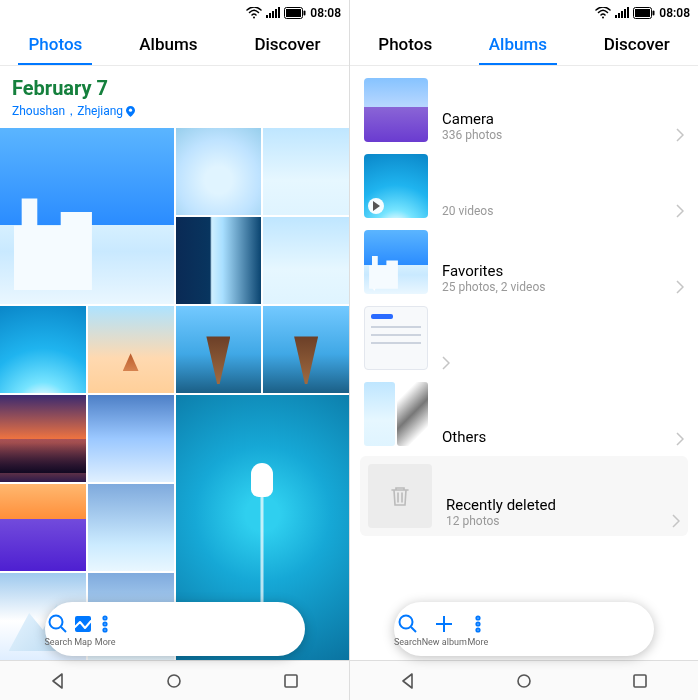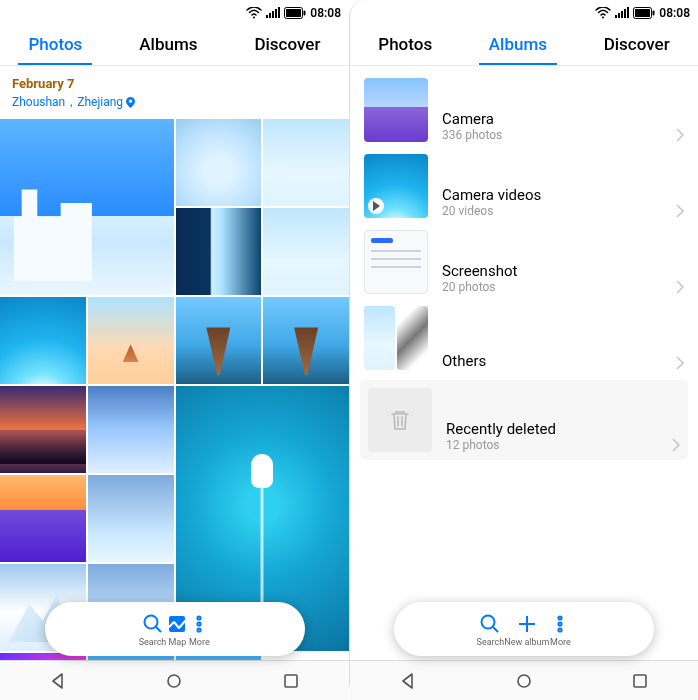--- a/index.html
+++ b/index.html
@@ -1,33 +1,33 @@
 <!DOCTYPE html>
 <html><head>
 <meta charset="utf-8">
 <style>
   * { margin: 0; padding: 0; box-sizing: border-box; font-family: -apple-system, BlinkMacSystemFont, "Segoe UI", Roboto, Helvetica, Arial, sans-serif; -webkit-font-smoothing: antialiased; }
   body { width: 698px; height: 700px; background: #fff; display: flex; overflow: hidden; }
-  .screen { width: 349px; height: 700px; position: relative; display: flex; flex-direction: column; background: #fff; border-radius: 17px; }
+  .screen { width: 349px; height: 700px; position: relative; display: flex; flex-direction: column; background: #fff; }
   .screen + .screen { border-left: 1px solid #ddd; }
 
   
   .status { height: 22px; padding: 3px 8px 0 0; display: flex; justify-content: flex-end; align-items: center; font-size: 12px; font-weight: 600; color: #000; gap: 4px; }
   .status svg { display: block; }
 
   
   .tabs { height: 44px; display: flex; justify-content: space-around; align-items: center; border-bottom: 1px solid #eaeaea; }
   .tab { font-size: 17px; font-weight: 500; color: #000; padding: 10px 4px; position: relative; cursor: pointer; }
   .tab.active { color: #0078ff; }
   .tab.active::after { content: ""; position: absolute; left: -6px; right: -6px; bottom: -1px; height: 2px; background: #0078ff; }
 
   
   .photos-body { flex: 1; overflow: hidden; position: relative; }
   .section-header { padding: 10px 12px 8px; }
-  .date { font-size: 13px; font-weight: 700; color: #a16207; }
+  .date { font-size: 20px; font-weight: 700; color: #15803d; }
   .location { font-size: 12px; color: #0078ff; display: inline-flex; align-items: center; gap: 3px; margin-top: 2px; }
   .grid { display: grid; grid-template-columns: repeat(4, 1fr); grid-auto-rows: 87px; gap: 2px; }
   .grid .thumb { width: 100%; height: 100%; }
   .thumb.big2x2 { grid-column: span 2; grid-row: span 2; }
   .thumb.big2x3 { grid-column: span 2; grid-row: span 3; }
 
   
   .t-santorini { background: linear-gradient(180deg,#5bb5ff 0%,#2a8cff 55%,#d6f0ff 55%,#c9e9ff 70%, #eaf7ff 100%); position:relative; }
   .t-santorini::after{content:"";position:absolute;left:8%;top:40%;width:45%;height:52%;background:#f5fbff;clip-path:polygon(0% 100%,0% 30%,10% 30%,10% 0%,30% 0%,30% 30%,60% 30%,60% 15%,100% 15%,100% 100%);}
   .t-lavender { background: linear-gradient(180deg,#86c3ff 0%,#b8d7ff 45%,#8a65d6 45%,#6a3bd0 100%); }
@@ -67,21 +67,21 @@
   .album-thumb .heart::before{content:"♥";color:#fff;font-size:14px;line-height:14px;}
   .album-thumb.others-split { display:grid; grid-template-columns:1fr 1fr; gap:2px;}
   .album-thumb.others-split div{border-radius:3px;}
   .album-thumb.deleted-icon{background:#ececec;display:flex;align-items:center;justify-content:center;}
   .album-info { flex: 1; }
   .album-title { font-size: 15px; color: #000; }
   .album-sub { font-size: 12px; color: #999; margin-top: 0; }
   .chev { color: #c5c5c5; }
 
   
-  .bottom-pill { position: absolute; bottom: 44px; left: 50%; transform: translateX(-50%); width: 260px; height: 54px; background: #fff; border-radius: 28px; box-shadow: 0 2px 12px rgba(0,0,0,0.25); display: flex; justify-content: center; align-items: center; padding-top: 2px; z-index: 5; }
+  .bottom-pill { position: absolute; bottom: 44px; left: 50%; transform: translateX(-50%); width: 260px; height: 54px; background: #fff; border-radius: 28px; box-shadow: 0 2px 12px rgba(0,0,0,0.25); display: flex; justify-content: flex-start; align-items: center; padding-top: 2px; z-index: 5; }
   .pill-item { display: flex; flex-direction: column; align-items: center; gap: 2px; cursor: pointer; }
   .pill-item .lbl { font-size: 9px; color: #666; }
   .pill-item svg path, .pill-item svg circle, .pill-item svg rect { stroke:#0078ff; stroke-width:2; fill:none; }
   .pill-item.map svg rect{fill:#0078ff;stroke:none;}
   .pill-item.map svg path{stroke:#fff;}
 
   
   .navbar { height: 40px; display: flex; justify-content: space-around; align-items: center; border-top: 1px solid #ddd; background:#fafafa; }
   .nav-btn { width: 40px; height: 30px; display:flex;align-items:center;justify-content:center; cursor:pointer;}
   .nav-btn svg *{stroke:#555;stroke-width:1.6;fill:none;}
@@ -232,35 +232,42 @@
       <svg class="chev" width="8" height="14" viewBox="0 0 8 14">
           <path d="M1 1 L7 7 L1 13" stroke="#c5c5c5" stroke-width="1.5" fill="none"></path>
         </svg>
     </div>
 
     <div class="album-row">
       <div class="album-thumb t-wave">
           <div class="play"></div>
         </div>
       <div class="album-info">
-        <div class="album-title">Camera videos</div>
         <div class="album-sub">20 videos</div>
       </div>
       <svg class="chev" width="8" height="14" viewBox="0 0 8 14">
           <path d="M1 1 L7 7 L1 13" stroke="#c5c5c5" stroke-width="1.5" fill="none"></path>
         </svg>
     </div>
 
+    <div class="album-row">
+      <div class="album-thumb t-santorini">
+          <div class="heart"></div>
+        </div>
+      <div class="album-info">
+        <div class="album-title">Favorites</div>
+        <div class="album-sub">25 photos, 2 videos</div>
+      </div>
+      <svg class="chev" width="8" height="14" viewBox="0 0 8 14">
+          <path d="M1 1 L7 7 L1 13" stroke="#c5c5c5" stroke-width="1.5" fill="none"></path>
+        </svg>
+    </div>
 
     <div class="album-row">
       <div class="album-thumb t-doc"></div>
-      <div class="album-info">
-        <div class="album-title">Screenshot</div>
-        <div class="album-sub">20 photos</div>
-      </div>
       <svg class="chev" width="8" height="14" viewBox="0 0 8 14">
           <path d="M1 1 L7 7 L1 13" stroke="#c5c5c5" stroke-width="1.5" fill="none"></path>
         </svg>
     </div>
 
     <div class="album-row">
       <div class="album-thumb others-split">
         <div class="t-ice"></div>
           <div class="t-crystals"></div>
       </div>

